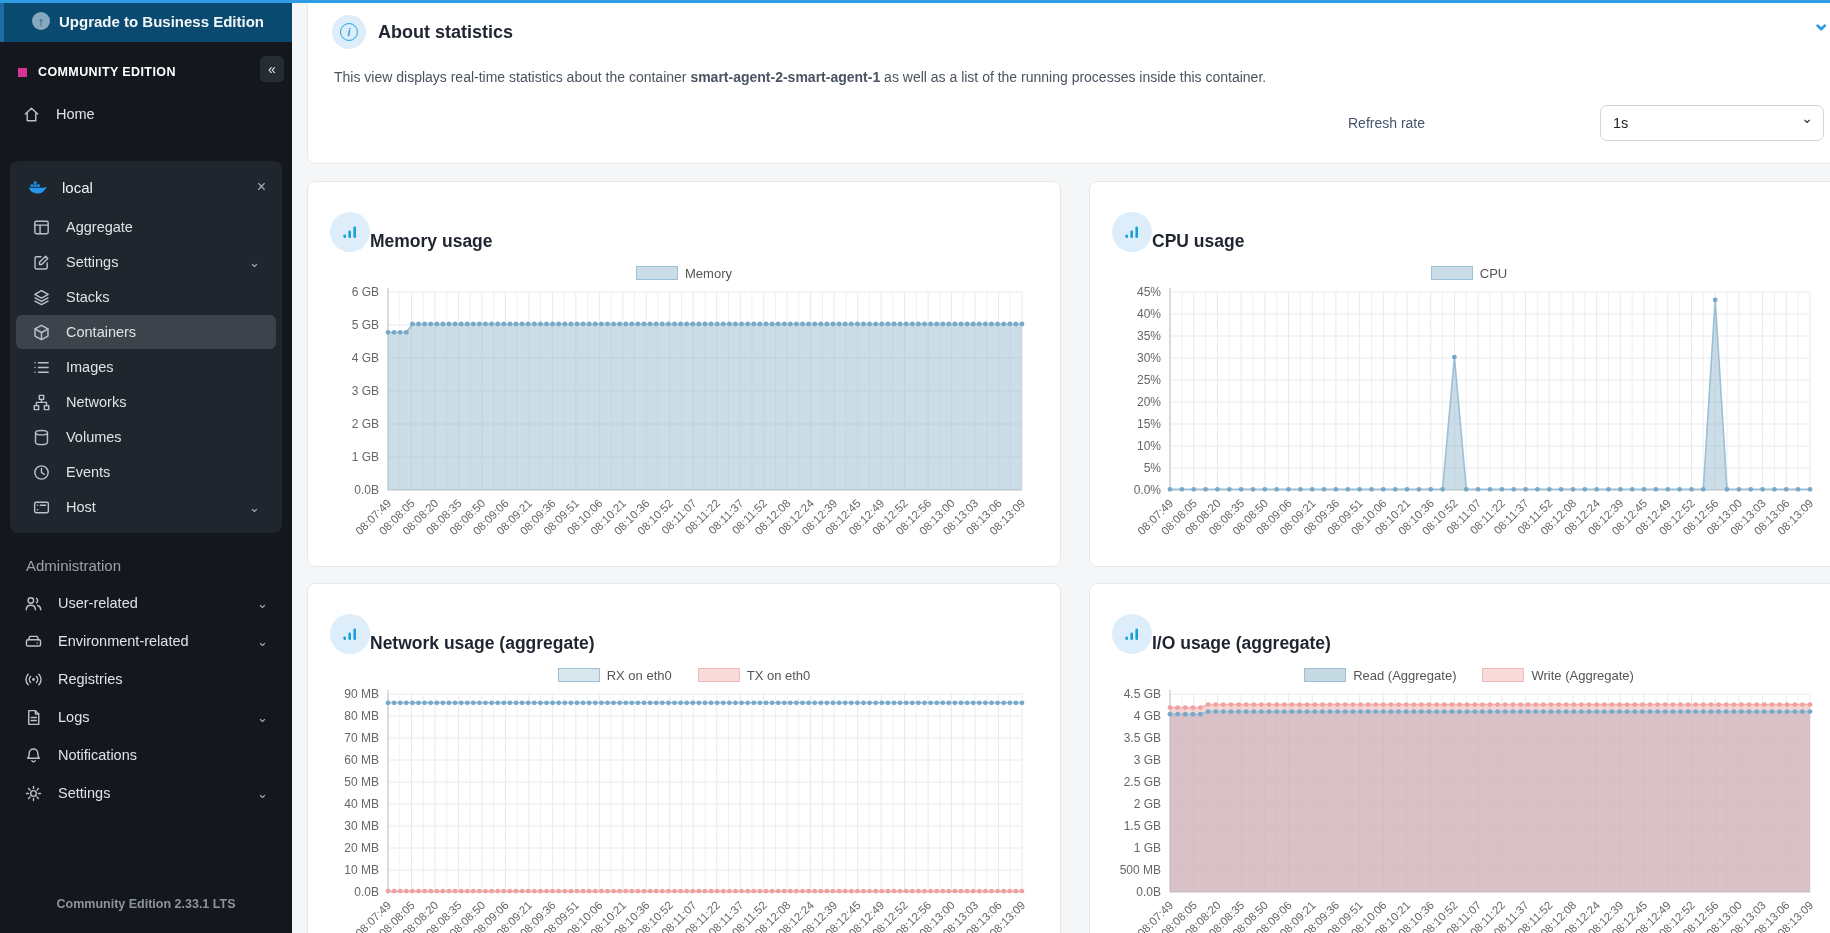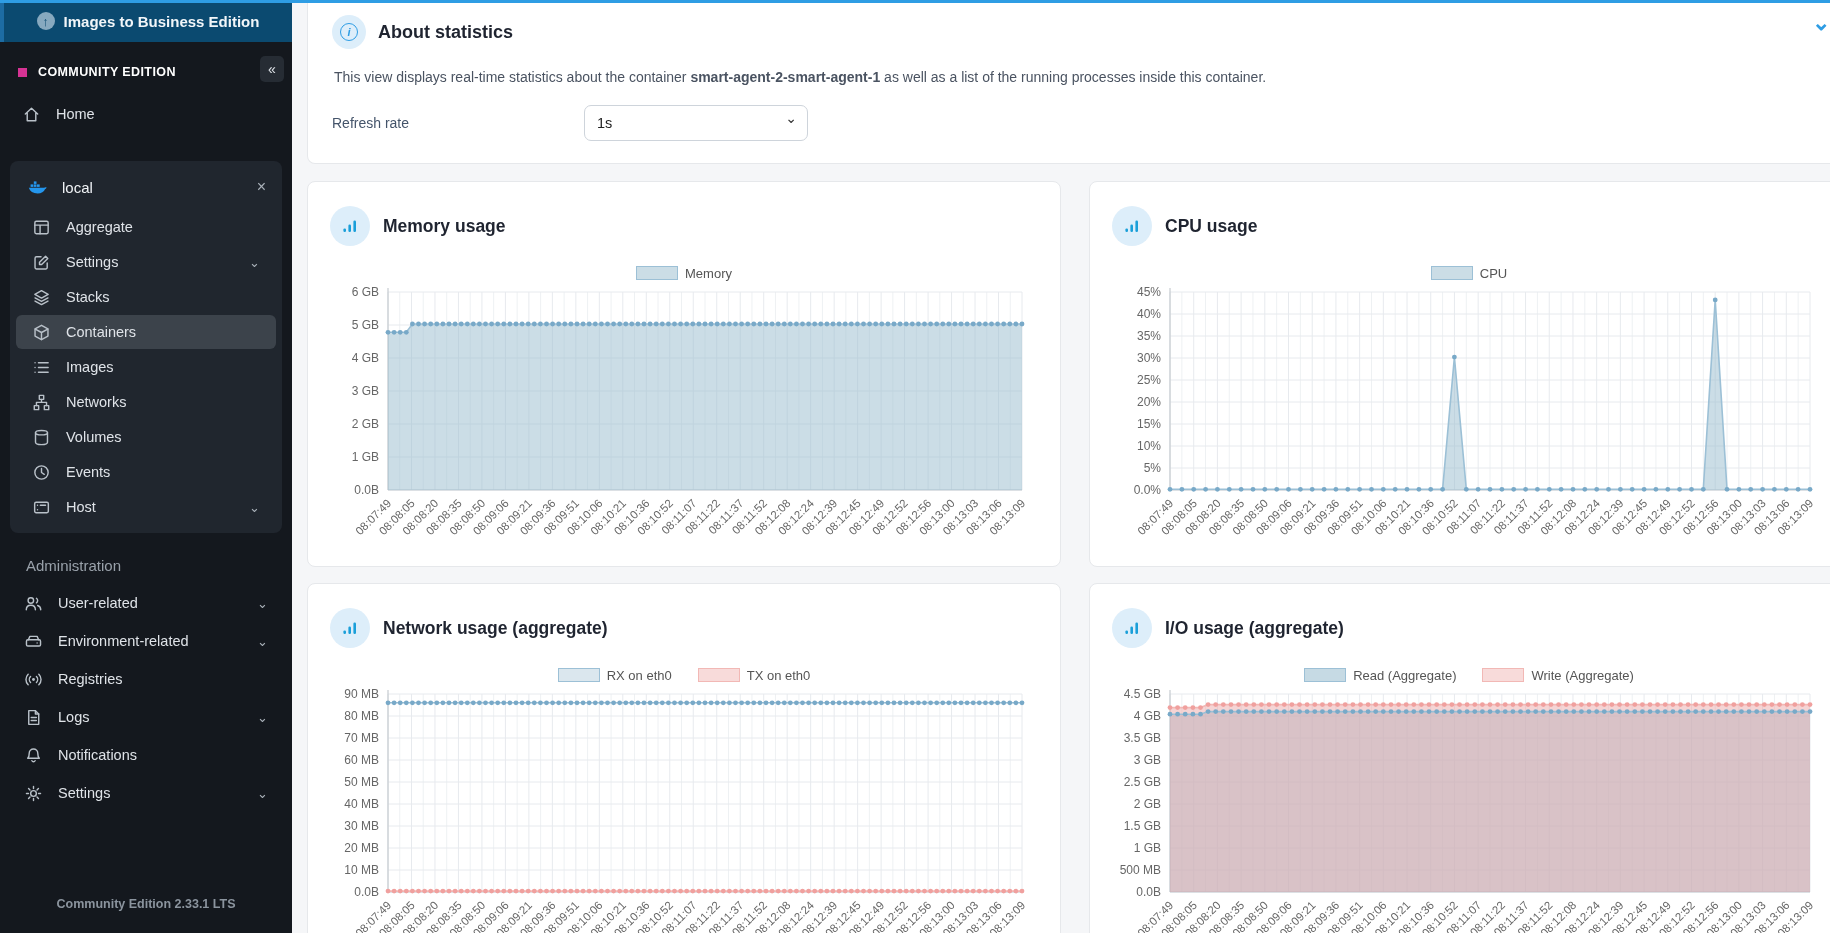--- a/index.html
+++ b/index.html
@@ -46,54 +46,54 @@
   .about-panel { background:#ffffff; border:1px solid #e6e8eb; border-top:3px solid #2e9de4;
                  border-radius:0 0 8px 8px; padding:8px 24px 22px 24px; position:relative; }
   .about-head { display:flex; align-items:center; gap:12px; height:42px; }
   .info-circle { width:34px; height:34px; border-radius:50%; background:#ddeefa;
                  display:flex; align-items:center; justify-content:center;
                  color:#2e9de4; font-size:15px; border:none; }
   .info-circle .ring { width:18px; height:18px; border:1.6px solid #2e9de4; border-radius:50%;
                  display:flex; align-items:center; justify-content:center; font-size:11px; font-style:italic; font-weight:bold;}
   .about-title { font-size:18px; font-weight:bold; color:#1f2430; }
   .about-desc { font-size:14px; color:#4a5361; margin:16px 0 20px 2px; }
-  .refresh-row { display:flex; align-items:center; }
+  .refresh-row { display:flex; align-items:center;justify-content:flex-end; }
   .refresh-label { width:252px; font-size:14px; color:#44546a; }
   .select-wrap { position:relative; }
   select.refresh { width:224px; height:36px; border:1px solid #ced4db; border-radius:7px;
                    font-size:14.5px; color:#222; padding:0 30px 0 12px;
                    appearance:none; -webkit-appearance:none; background:#fff;
                    font-family:"Liberation Sans", sans-serif; }
   .select-wrap::after { content:"⌄"; position:absolute; right:11px; top:5px; color:#333; font-size:14px; pointer-events:none; }
   .panel-chev { position:fixed; top:10px; left:1812px; color:#2e9de4; font-size:22px; font-weight:bold; z-index:55;}
 
   .charts-grid { display:grid; grid-template-columns:754px 760px; column-gap:28px; row-gap:16px; margin-top:17px; }
   .widget { background:#ffffff; border:1px solid #e6e8eb; border-radius:8px; padding:18px 22px 10px 22px; }
-  .widget-head { display:flex; align-items:center; gap:13px; height:52px; margin-bottom:10px; }
+  .widget-head { display:flex; align-items:flex-end; height:52px; margin-bottom:10px; }
   .chart-circle { width:40px; height:40px; border-radius:50%; background:#ddeefa;
                   display:flex; align-items:center; justify-content:center; }
   .widget-title { font-size:17.5px; font-weight:bold; color:#1f2430; }
   .legend { display:flex; justify-content:center; gap:26px; height:22px; align-items:center; }
   .legend .item { display:flex; align-items:center; gap:7px; }
   .legend .swatch { width:42px; height:14px; }
   .legend .lab { font-size:13px; color:#555; }
   .chart-svg { display:block; width:100%; }
 </style>
 </head>
 <body>
 
 <div class="top-strip"></div>
 <div class="panel-chev">⌄</div>
 
 <div class="app">
 
   <aside class="sidebar">
     <div class="banner">
       <span class="banner-icon">↑</span>
-      <span>Images to Business Edition</span>
+      <span>Upgrade to Business Edition</span>
     </div>
 
     <div class="logo-block">
       <div class="edition">
         <span class="sq"></span>
         <span class="t">COMMUNITY EDITION</span>
       </div>
       <button class="collapse-btn">«</button>
     </div>
 

